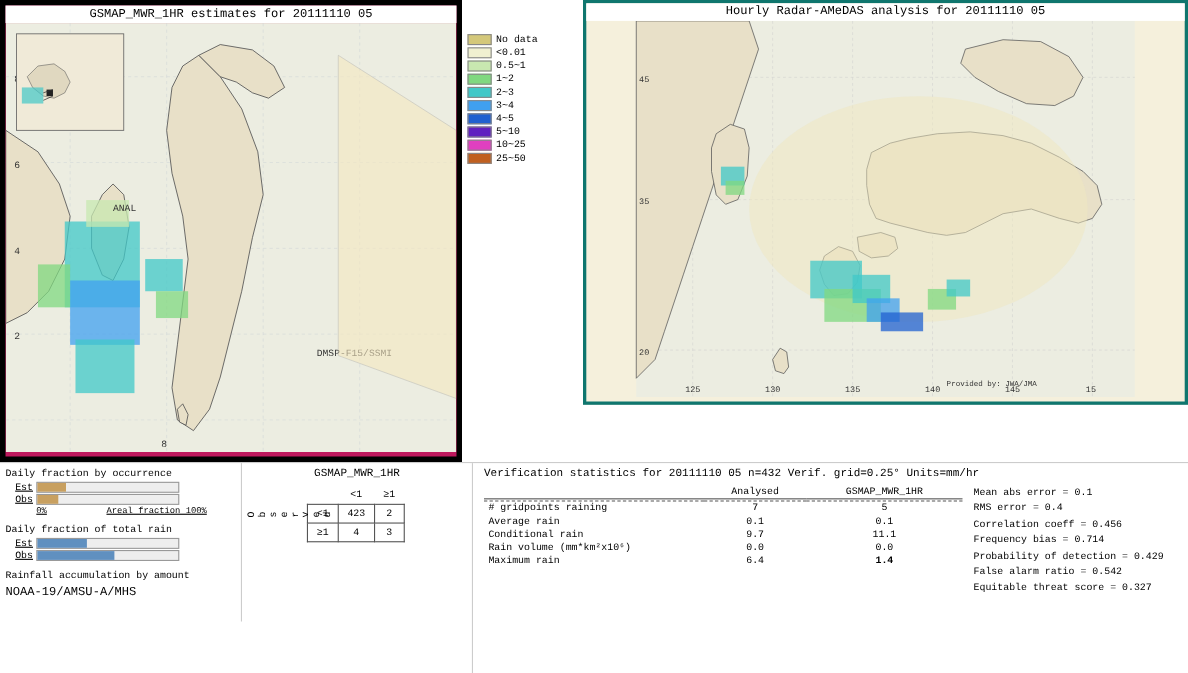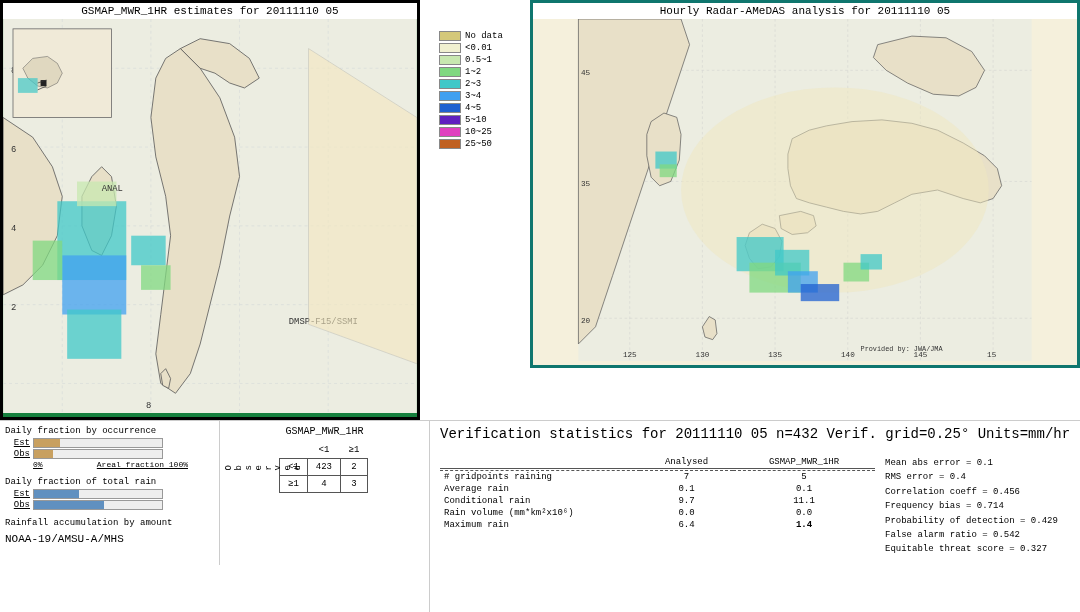--- a/index.html
+++ b/index.html
@@ -26,22 +26,22 @@
       flex-direction: row;
       height: 420px;
       width: 100%;
     }
 
     
     .left-map-container {
       width: 420px;
       height: 420px;
       position: relative;
-      border: 3px solid #000000;
-      background: #15803d;
+      border: 5px solid #000000;
+      background: #be185d;
     }
 
     .left-map-title {
       text-align: center;
       font-size: 11px;
       padding: 2px 0;
       background: #fff;
     }
 
     .left-map-canvas {
@@ -59,21 +59,21 @@
       display: flex;
       flex-direction: column;
       align-items: flex-start;
       padding: 30px 5px 5px 5px;
       background: #fff;
     }
 
     .legend-item {
       display: flex;
       align-items: flex-start;
-      margin: 1px 14px;
+      margin: 1px 0;
       font-size: 9px;
     }
 
     .legend-color {
       width: 22px;
       height: 10px;
       margin-right: 4px;
       border: 1px solid #888;
     }
 
@@ -202,22 +202,22 @@
 
     
     .bottom-right {
       flex: 1;
       height: 192px;
       padding: 5px 5px 5px 10px;
       font-size: 9px;
     }
 
     .verif-title {
-      font-size: 14px;
-      margin-bottom: 14px;
+      font-size: 10px;
+      margin-bottom: 4px;
     }
 
     .verif-table {
       width: 100%;
       border-collapse: collapse;
       font-size: 9px;
     }
 
     .verif-table td {
       padding: 1px 4px;

